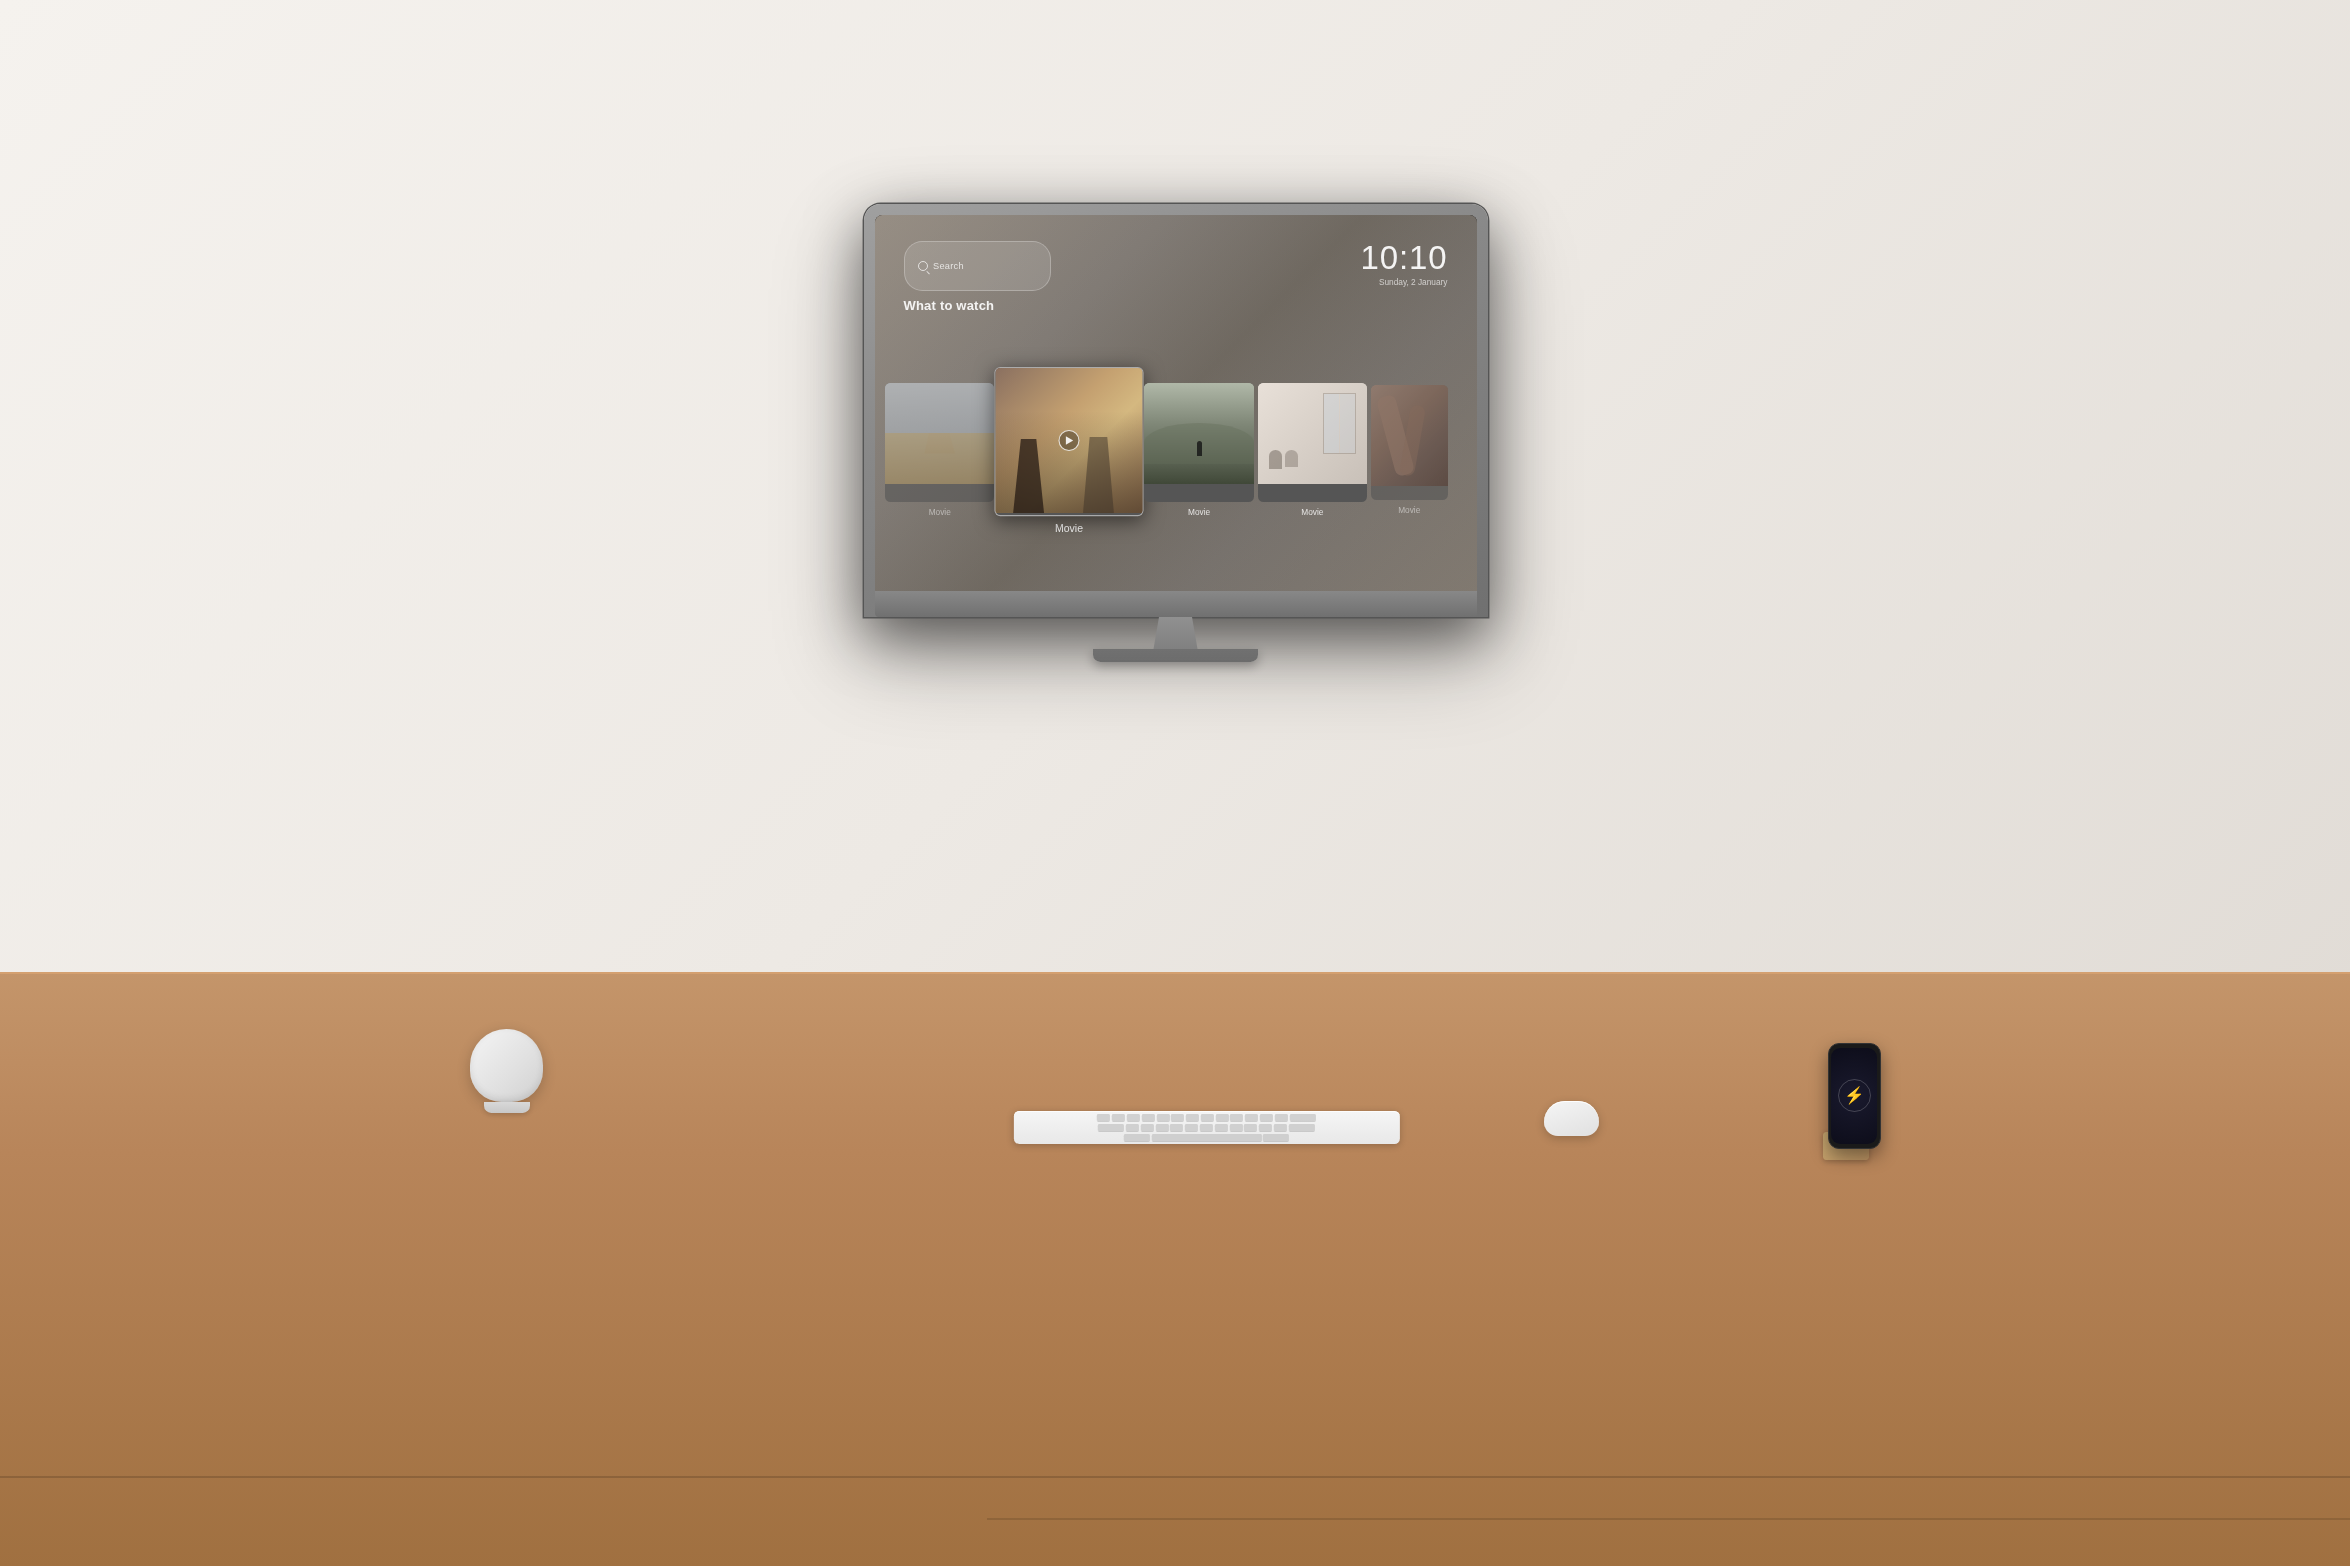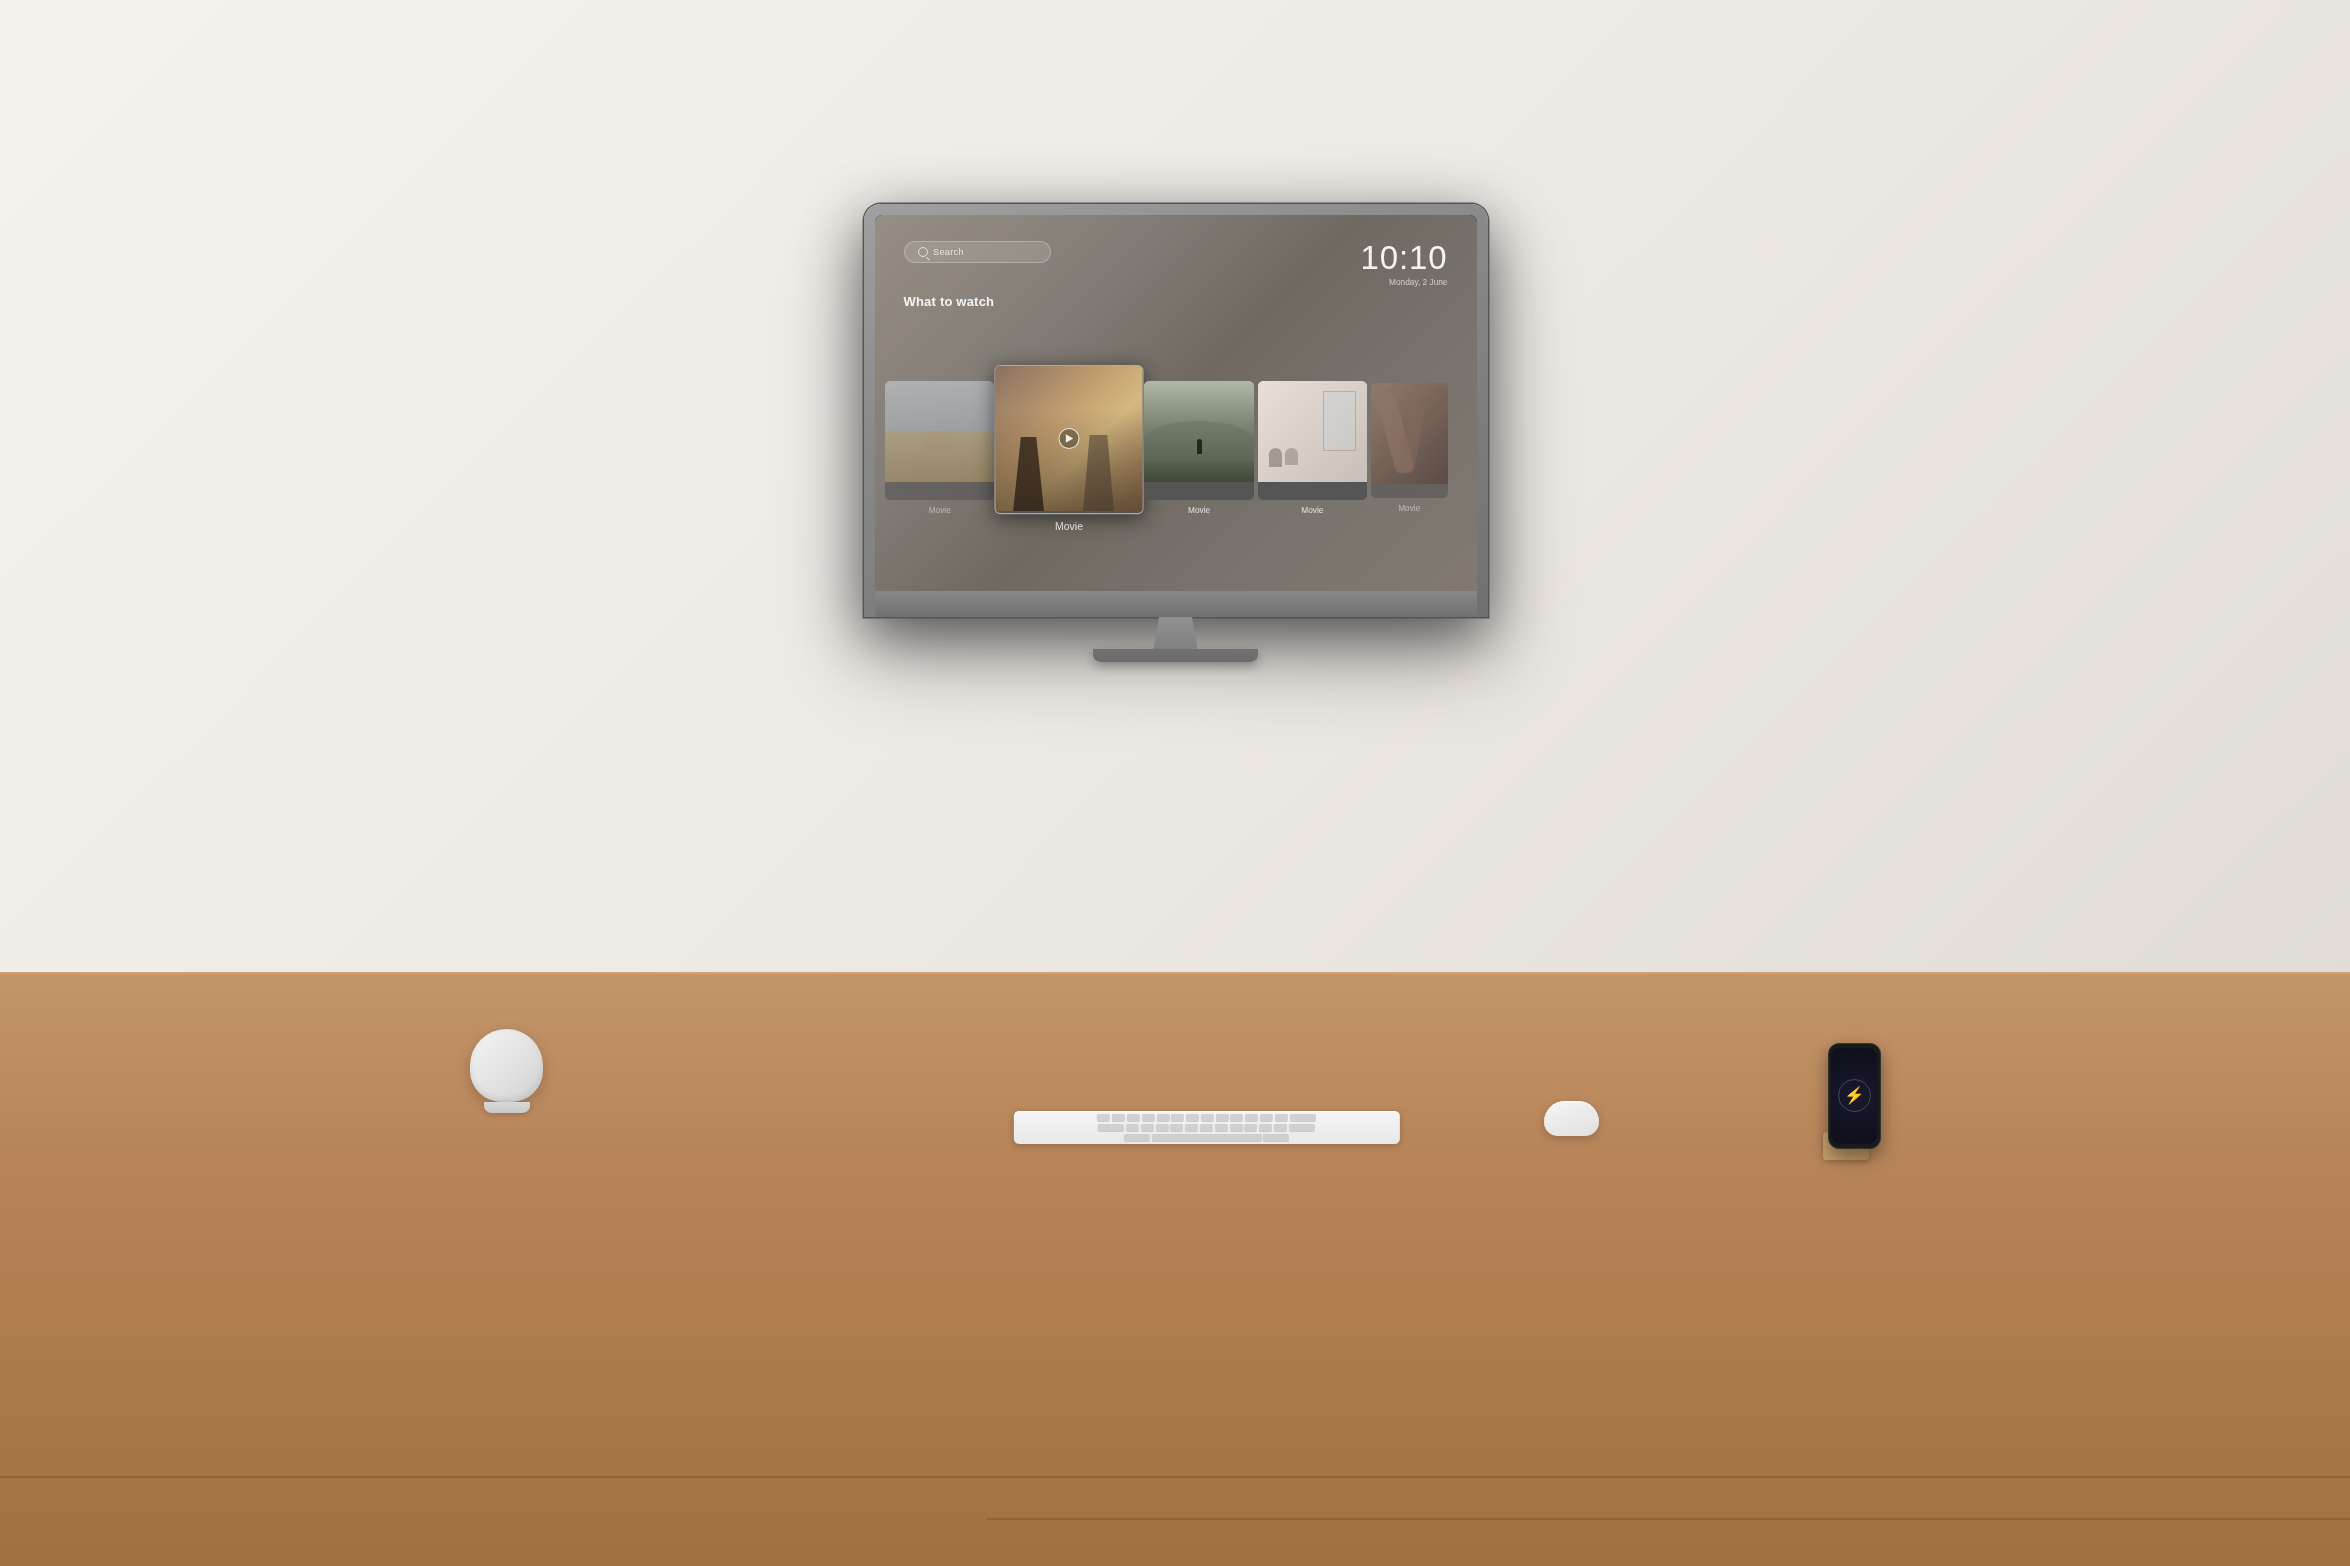--- a/index.html
+++ b/index.html
@@ -118,21 +118,21 @@
       align-items: flex-start;
       margin-bottom: 7.3px;
     }
 
     .search-bar {
       display: flex;
       align-items: center;
       background: rgba(255,255,255,0.12);
       border: 0.9px solid rgba(255,255,255,0.25);
       border-radius: 18.4px;
-      padding: 5px 13px;
+      padding: 19px 13px;
       width: 147px;
       gap: 5.5px;
     }
 
     .search-icon-circle {
       width: 10px;
       height: 10px;
       border: 1.4px solid rgba(255,255,255,0.7);
       border-radius: 50%;
       position: relative;
@@ -498,21 +498,21 @@
 
               <div class="search-bar">
                 <div class="search-icon-circle">
                   <div class="search-icon-handle"></div>
                 </div>
                 <span class="search-text">Search</span>
               </div>
 
               <div class="clock-area">
                 <div class="clock-time">10:10</div>
-                <div class="clock-date">Monday, 2 June</div>
+                <div class="clock-date">Sunday, 2 January</div>
               </div>
             </div>
 
             <div class="what-to-watch">What to watch</div>
 
             <div class="movies-row">
 
               <div class="movie-card partial-left">
                 <div class="movie-thumbnail">
                   <div class="thumb-rocks" style="height:101px; position:relative;">

